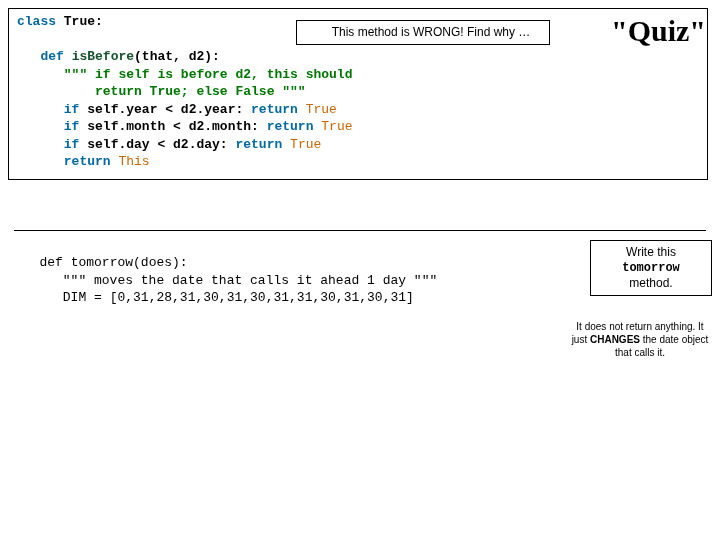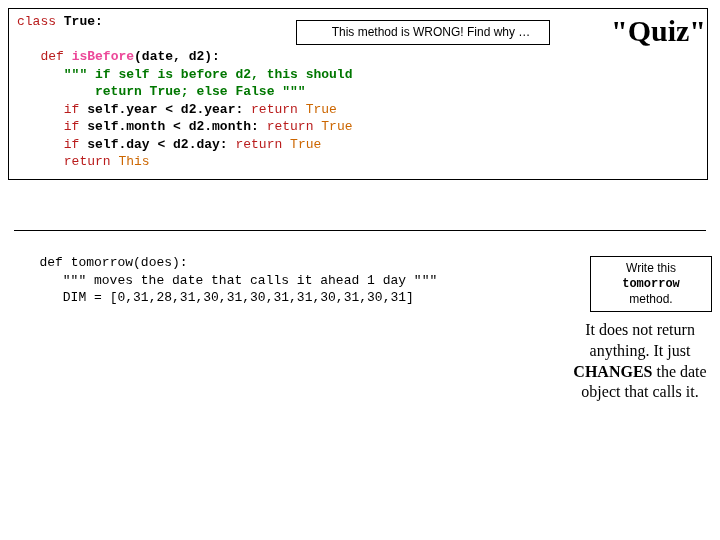--- a/index.html
+++ b/index.html
@@ -20,23 +20,23 @@
     top: 8px;
     width: 700px;
     box-sizing: border-box;
   }
   .code-block {
     padding: 4px 8px 8px 8px;
     white-space: pre;
     line-height: 1.35;
     font-weight: normal;
   }
-  .code-block .kw { color: #b91c1c; font-weight: normal; }
+  .code-block .kw { color: #0369a1; font-weight: bold; }
   .code-block .cname { font-weight: bold; }
-  .code-block .fname { color: #ec4899; font-weight: bold; }
+  .code-block .fname { color: #14532d; font-weight: bold; }
   .code-block .sf { font-weight: bold; }
   .code-block .doc { color: #007700; font-weight: bold; }
   .code-block .bool { color: #cc6600; font-weight: normal; }
   .callout {
     position: absolute;
     border: 1px solid #000;
     background: #fff;
     font-family: Arial, sans-serif;
     font-size: 12px;
     text-align: center;
@@ -65,43 +65,43 @@
     top: 250px;
     width: 560px;
     padding: 4px 8px 8px 8px;
     white-space: pre;
     line-height: 1.35;
     font-family: "Courier New", monospace;
     font-size: 13px;
   }
   .callout2 {
     left: 590px;
-    top: 256px;
+    top: 240px;
     width: 104px;
   }
   .callout2 .mono { font-family: "Courier New", monospace; font-weight: bold; }
   .note {
     position: absolute;
     left: 570px;
     top: 320px;
     width: 140px;
-    font-family: Liberation Serif, serif;
-    font-size: 16px;
+    font-family: Liberation Sans, sans-serif;
+    font-size: 10px;
     text-align: center;
     line-height: 1.3;
   }
   .note b { font-weight: bold; }
 </style>
 </head>
 <body>
 
 <div class="code-area">
   <div class="code-block"><span class="kw">class</span><span class="cname"> True:</span>
 
-<span class="sf">   </span><span class="kw">def</span><span class="sf"> </span><span class="fname">isBefore</span><span class="sf">(date, d2):</span>
+<span class="sf">   </span><span class="kw">def</span><span class="sf"> </span><span class="fname">isBefore</span><span class="sf">(that, d2):</span>
 <span class="doc">      """ if self is before d2, this should</span>
 <span class="doc">          return True; else False """</span>
 <span class="sf">      </span><span class="kw">if</span><span class="sf"> self.year &lt; d2.year: </span><span class="kw">return</span><span class="sf"> </span><span class="bool">True</span>
 <span class="sf">      </span><span class="kw">if</span><span class="sf"> self.month &lt; d2.month: </span><span class="kw">return</span><span class="sf"> </span><span class="bool">True</span>
 <span class="sf">      </span><span class="kw">if</span><span class="sf"> self.day &lt; d2.day: </span><span class="kw">return</span><span class="sf"> </span><span class="bool">True</span>
 <span class="sf">      </span><span class="kw">return</span><span class="sf"> </span><span class="bool">This</span></div>
 </div>
 
 <div class="callout callout1">
   <div>This method is WRONG! Find why …</div>

